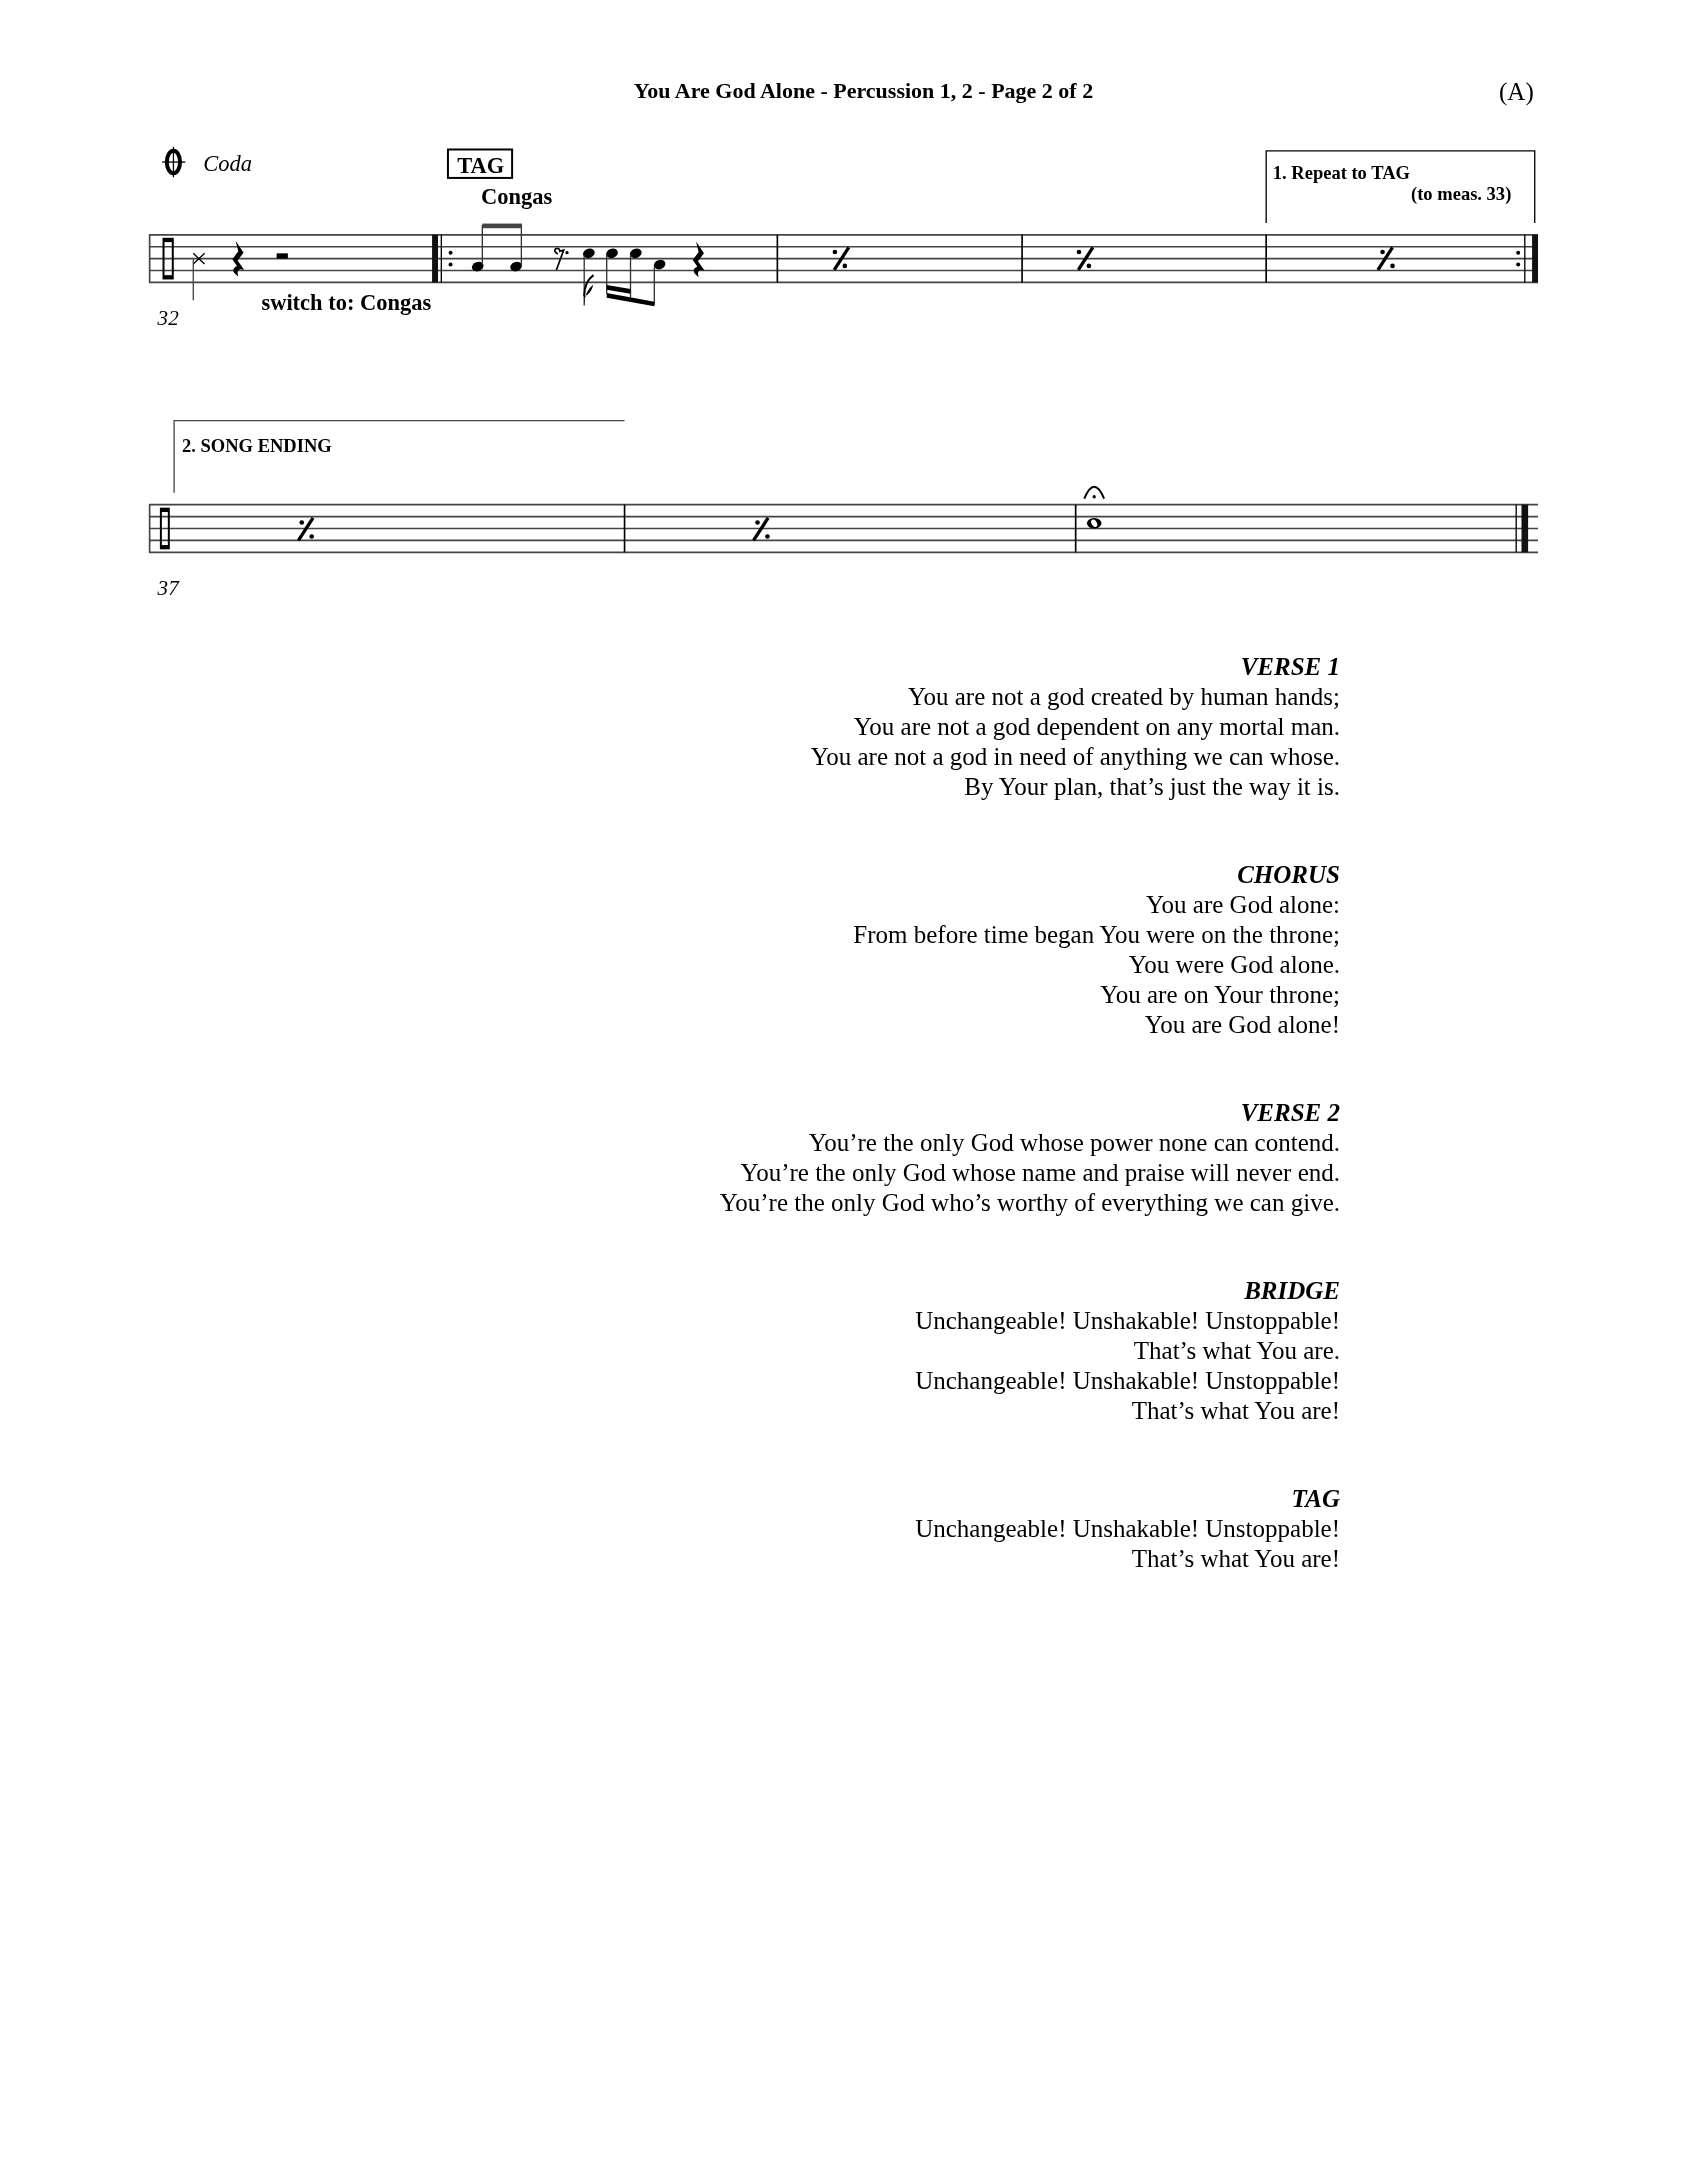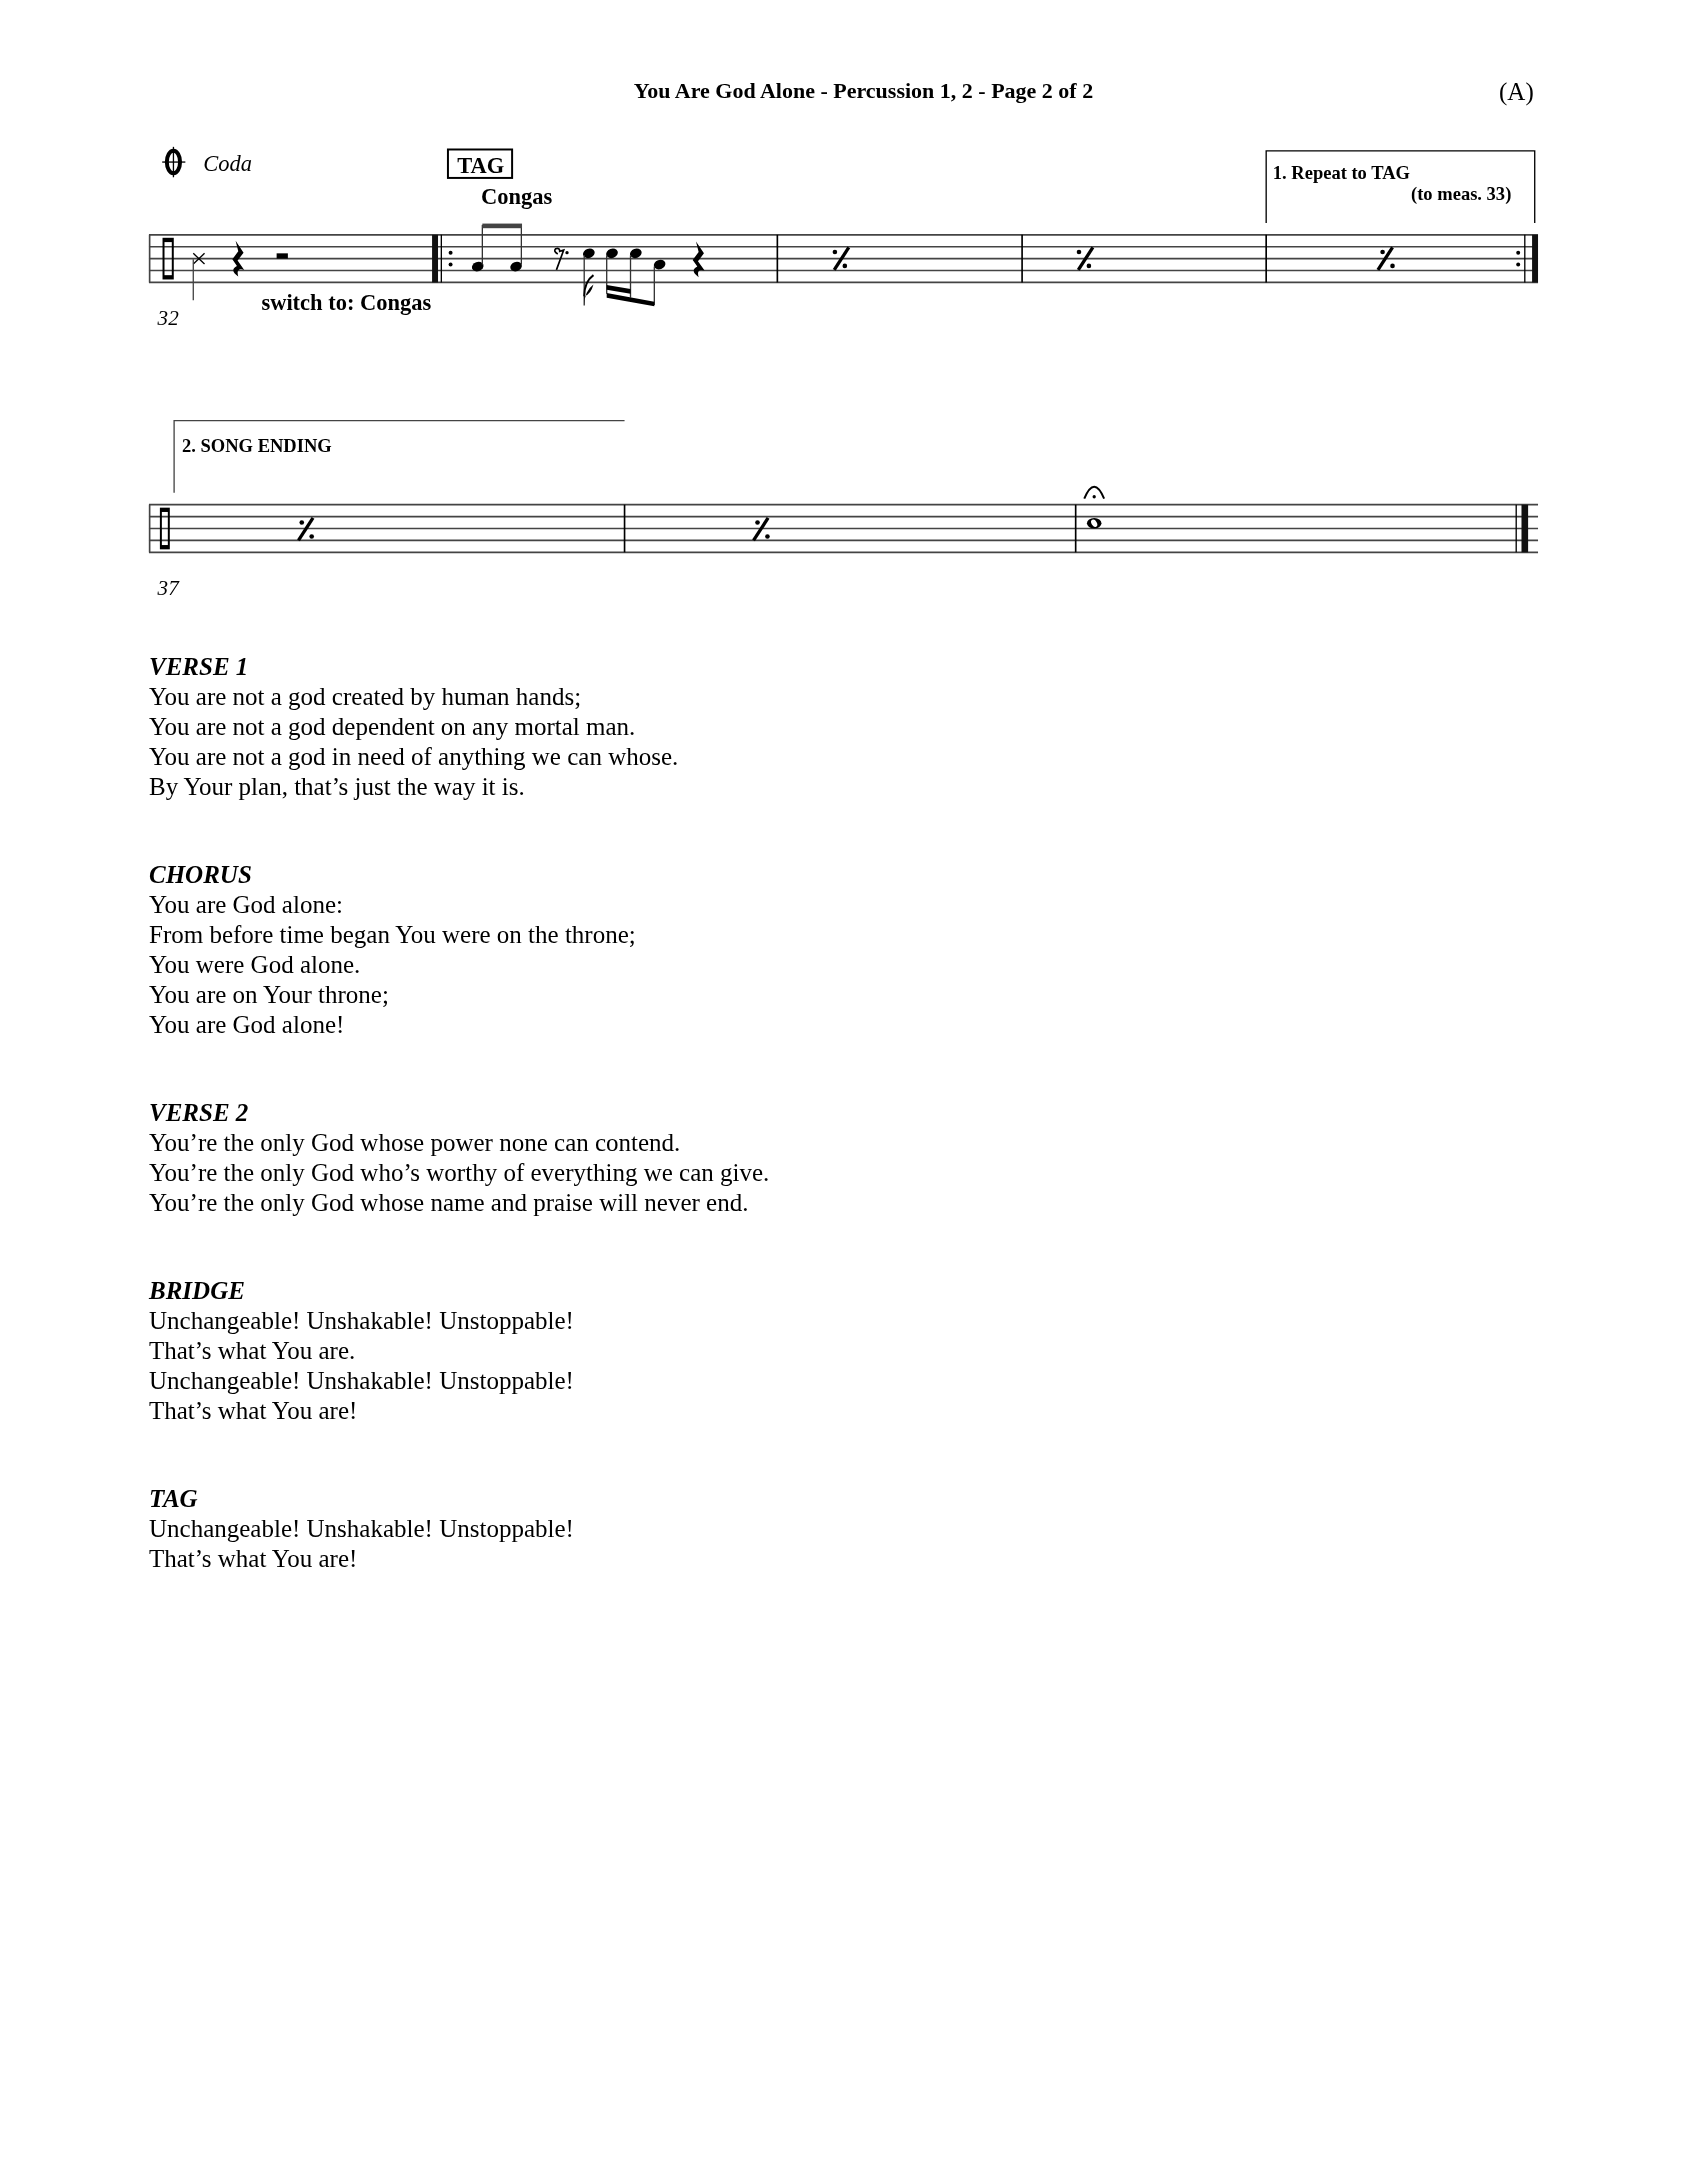--- a/index.html
+++ b/index.html
@@ -4,21 +4,21 @@
 <style>
   html, body { margin:0; padding:0; background:#ffffff; }
   body { width:1687px; height:2183px; position:relative; overflow:hidden;
          font-family:"Liberation Serif", serif; color:#000; }
   .abs { position:absolute; }
   .header-title { left:0; width:1687px; top:78px; text-align:center;
                   font-weight:bold; font-size:22px;padding-left:20px; }
   .page-letter { left:1499px; top:78px; font-size:25px; }
   svg.notation { position:absolute; left:0; top:0; }
   .n-text { font-family:"Liberation Serif", serif; }
-  .lyrics { left:149px; top:652px; width:1191px; }
+  .lyrics { left:149px; top:652px; width:1191px;text-align:right; }
   .section { margin-bottom:58px; }
   .section-title { font-style:italic; font-weight:bold; font-size:25px; line-height:30px; }
   .lyric-line { font-weight:normal; font-size:25px; line-height:30px; white-space:pre; }
 </style>
 </head>
 <body>
 
 <div class="abs header-title">You Are God Alone - Percussion 1, 2 - Page 2 of 2</div>
 <div class="abs page-letter">(A)</div>
 
@@ -189,22 +189,22 @@
     <div class="section-title">CHORUS</div>
     <div class="lyric-line">You are God alone:</div>
     <div class="lyric-line">From before time began You were on the throne;</div>
     <div class="lyric-line">You were God alone.</div>
     <div class="lyric-line">You are on Your throne;</div>
     <div class="lyric-line">You are God alone!</div>
   </div>
   <div class="section">
     <div class="section-title">VERSE 2</div>
     <div class="lyric-line">You’re the only God whose power none can contend.</div>
+    <div class="lyric-line">You’re the only God whose name and praise will never end.</div>
     <div class="lyric-line">You’re the only God who’s worthy of everything we can give.</div>
-    <div class="lyric-line">You’re the only God whose name and praise will never end.</div>
   </div>
   <div class="section">
     <div class="section-title">BRIDGE</div>
     <div class="lyric-line">Unchangeable! Unshakable! Unstoppable!</div>
     <div class="lyric-line">That’s what You are.</div>
     <div class="lyric-line">Unchangeable! Unshakable! Unstoppable!</div>
     <div class="lyric-line">That’s what You are!</div>
   </div>
   <div class="section">
     <div class="section-title">TAG</div>

